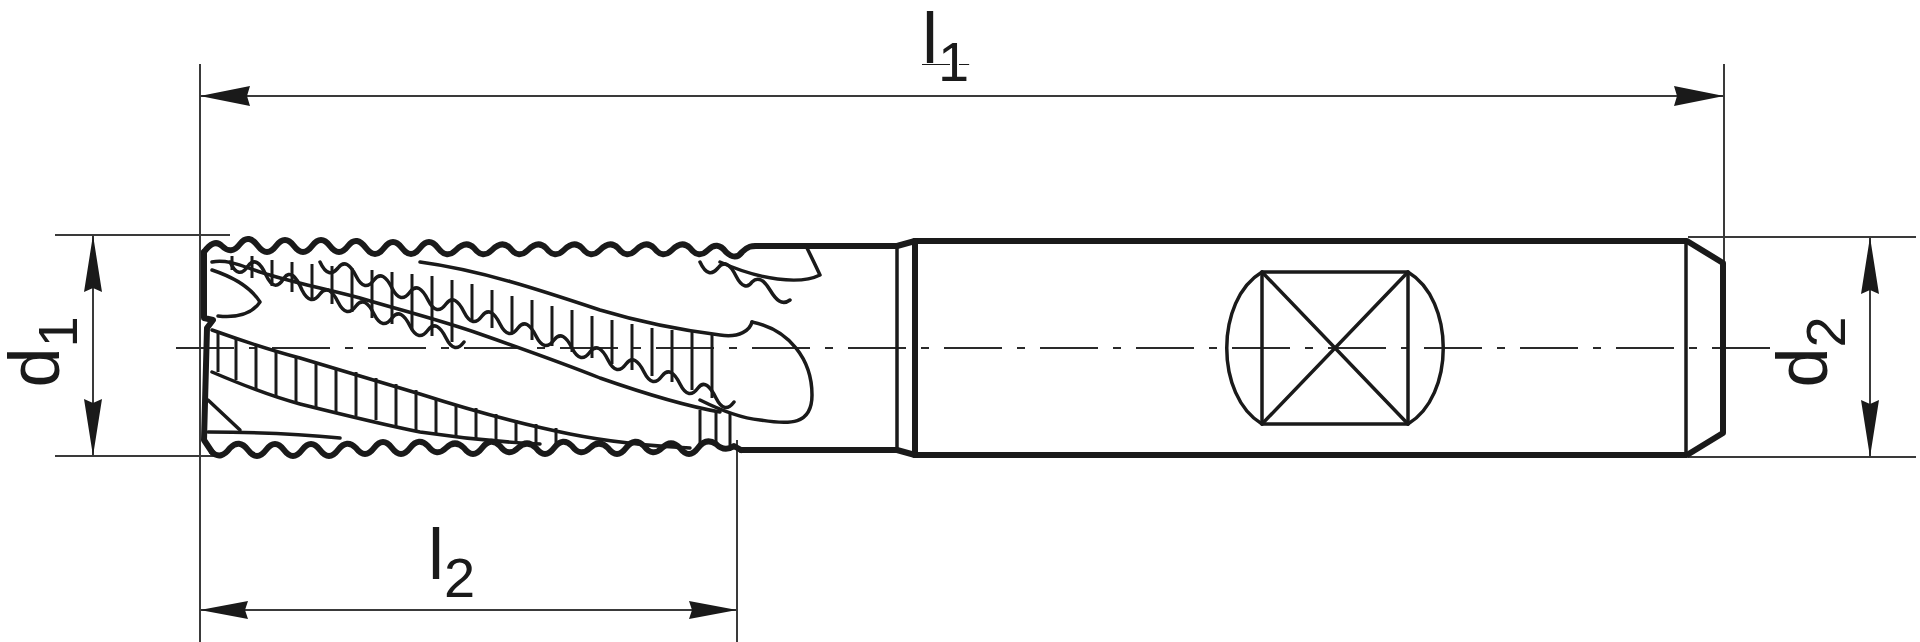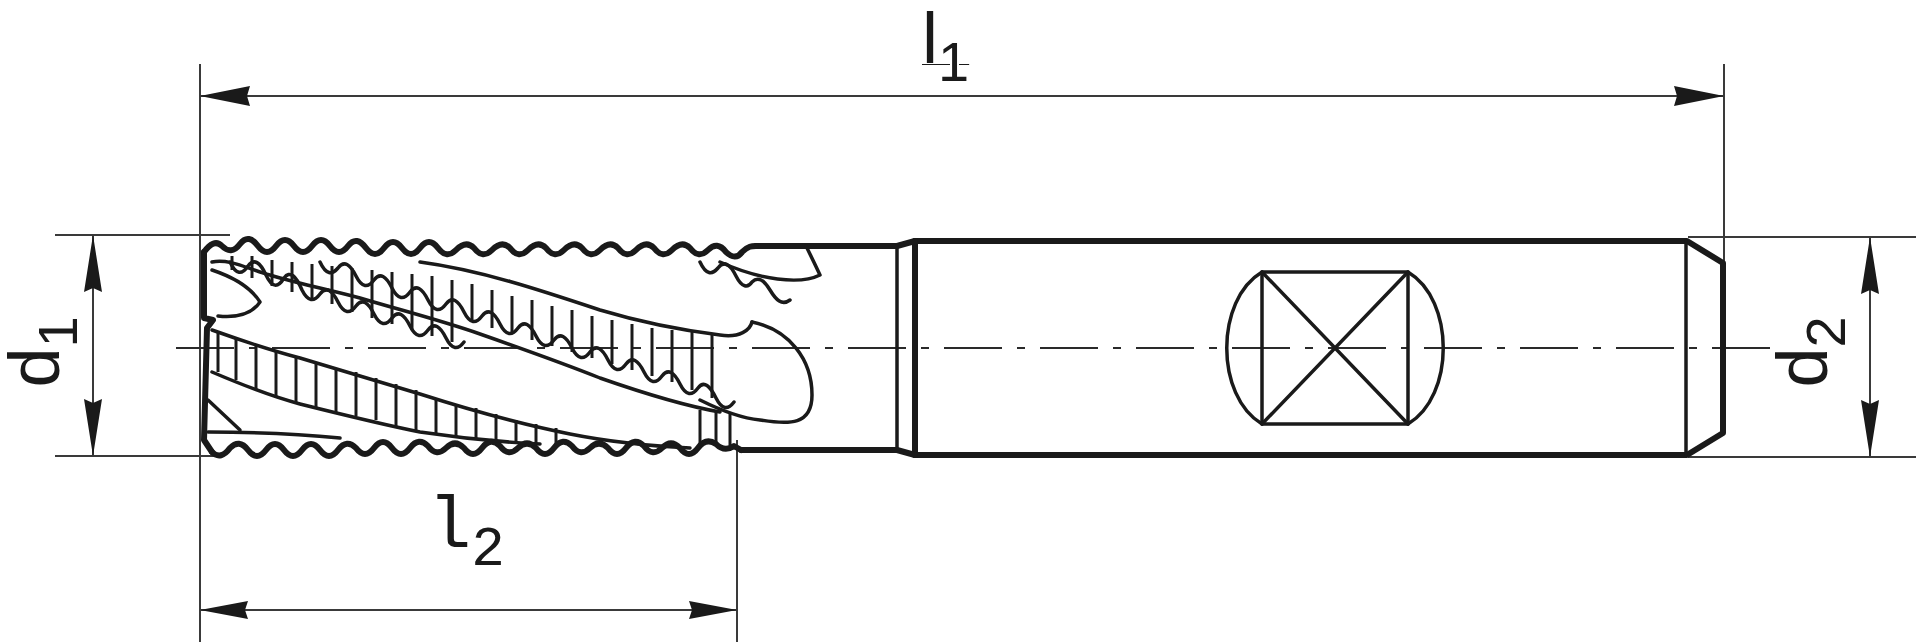--- a/index.html
+++ b/index.html
@@ -153,21 +153,21 @@
       <line x1="716" y1="412" x2="716" y2="446"></line>
       <line x1="730" y1="414" x2="730" y2="448"></line>
     </g>
   </g>
 </svg>
 
 <div class="lbl" style="left:922px; top:2px;text-decoration:underline;">
   <span class="main">l</span><span class="sub">1</span>
 </div>
 
-<div class="lbl" style="left:428px; top:492px;font-family:Liberation Mono, monospace;">
+<div class="lbl" style="left:428px; top:518px;">
   <span class="main">l</span><span class="sub">2</span>
 </div>
 
 <div class="lbl rot" style="left:-12px; top:312px; width:100px; height:80px; text-align:center;">
   <span class="main">d</span><span class="sub">1</span>
 </div>
 
 <div class="lbl rot" style="left:1756px; top:312px; width:100px; height:80px; text-align:center;">
   <span class="main">d</span><span class="sub">2</span>
 </div>

